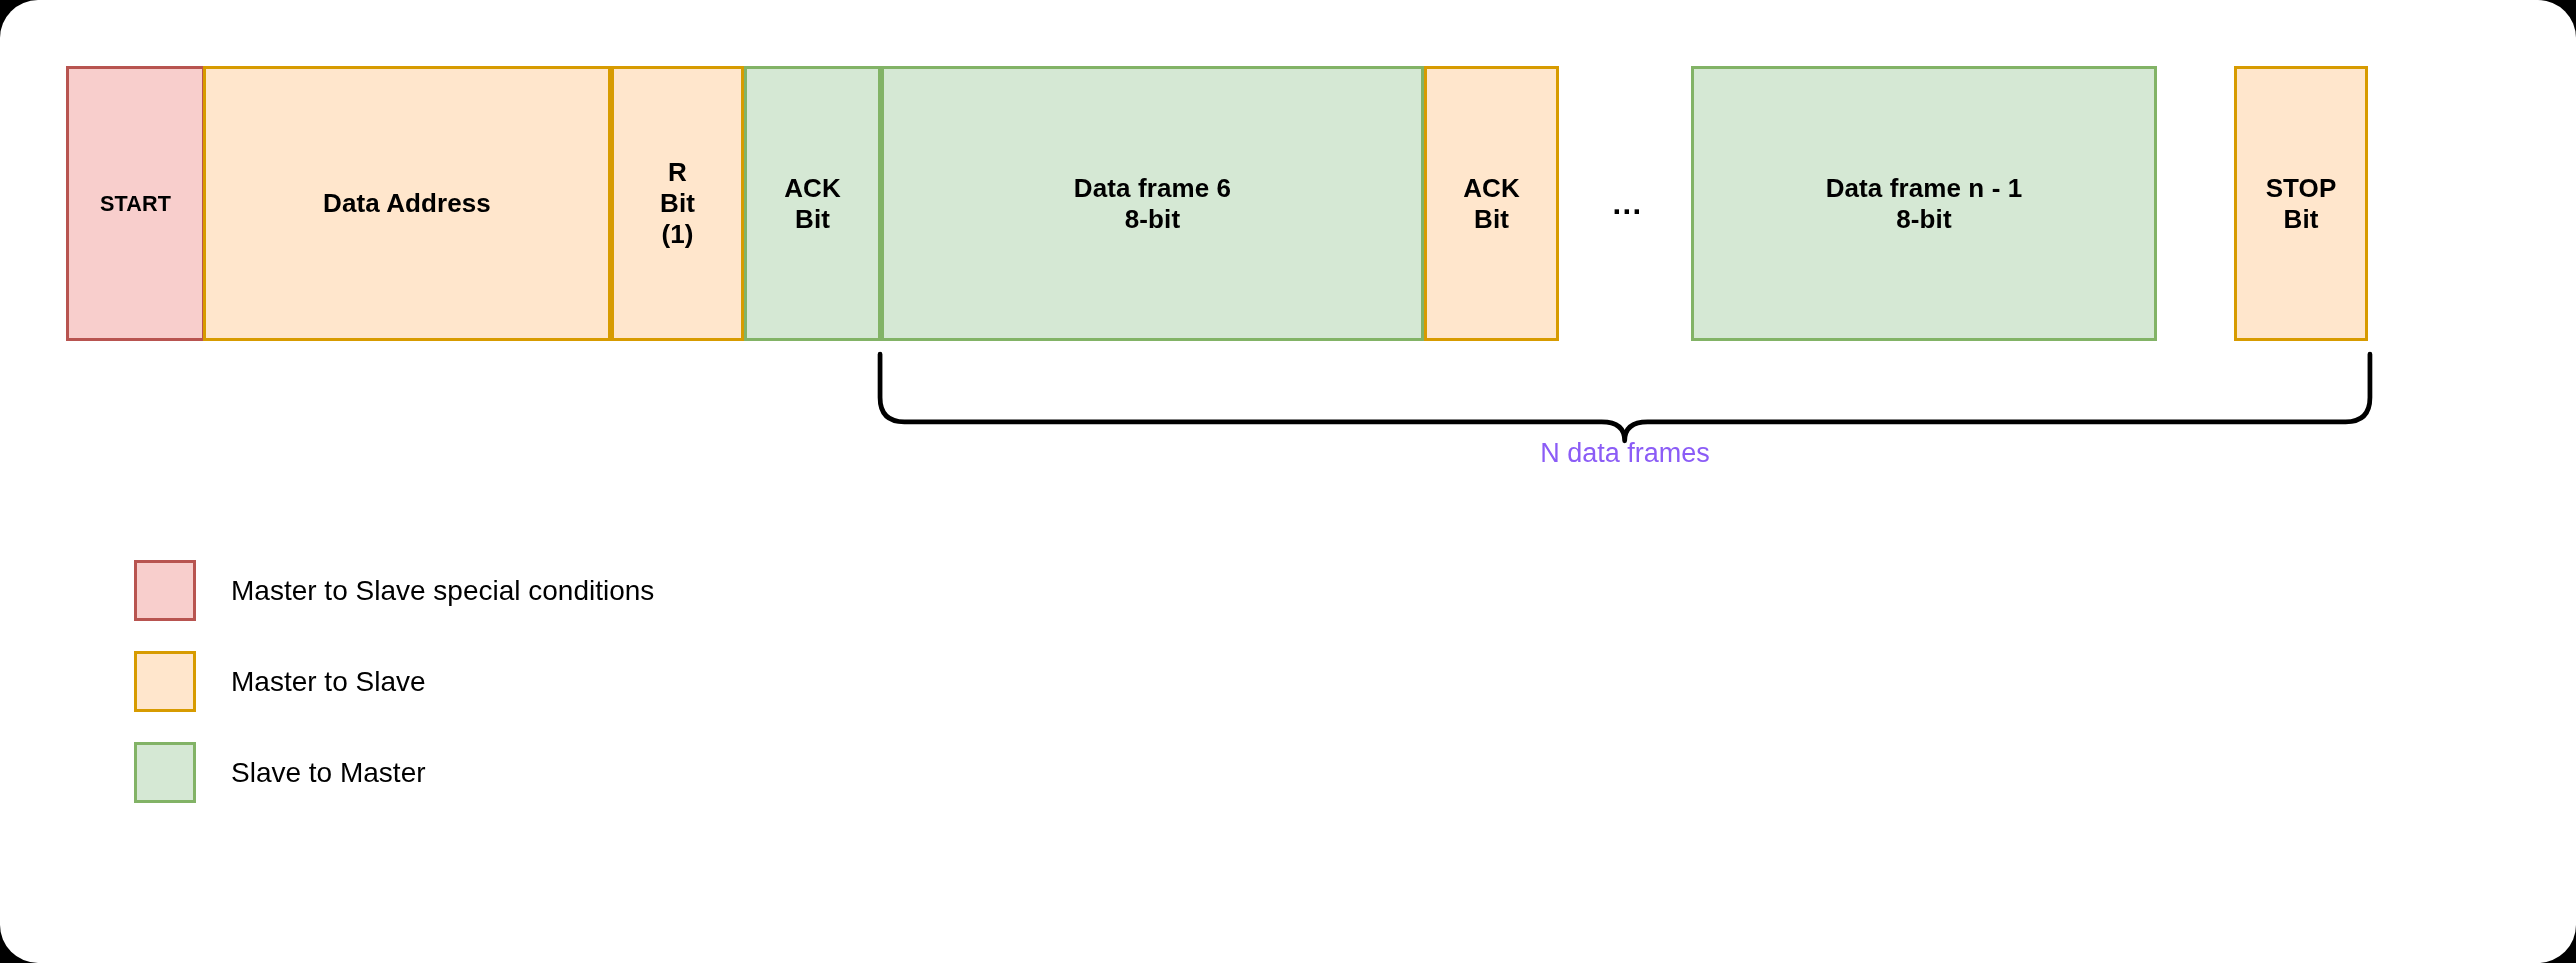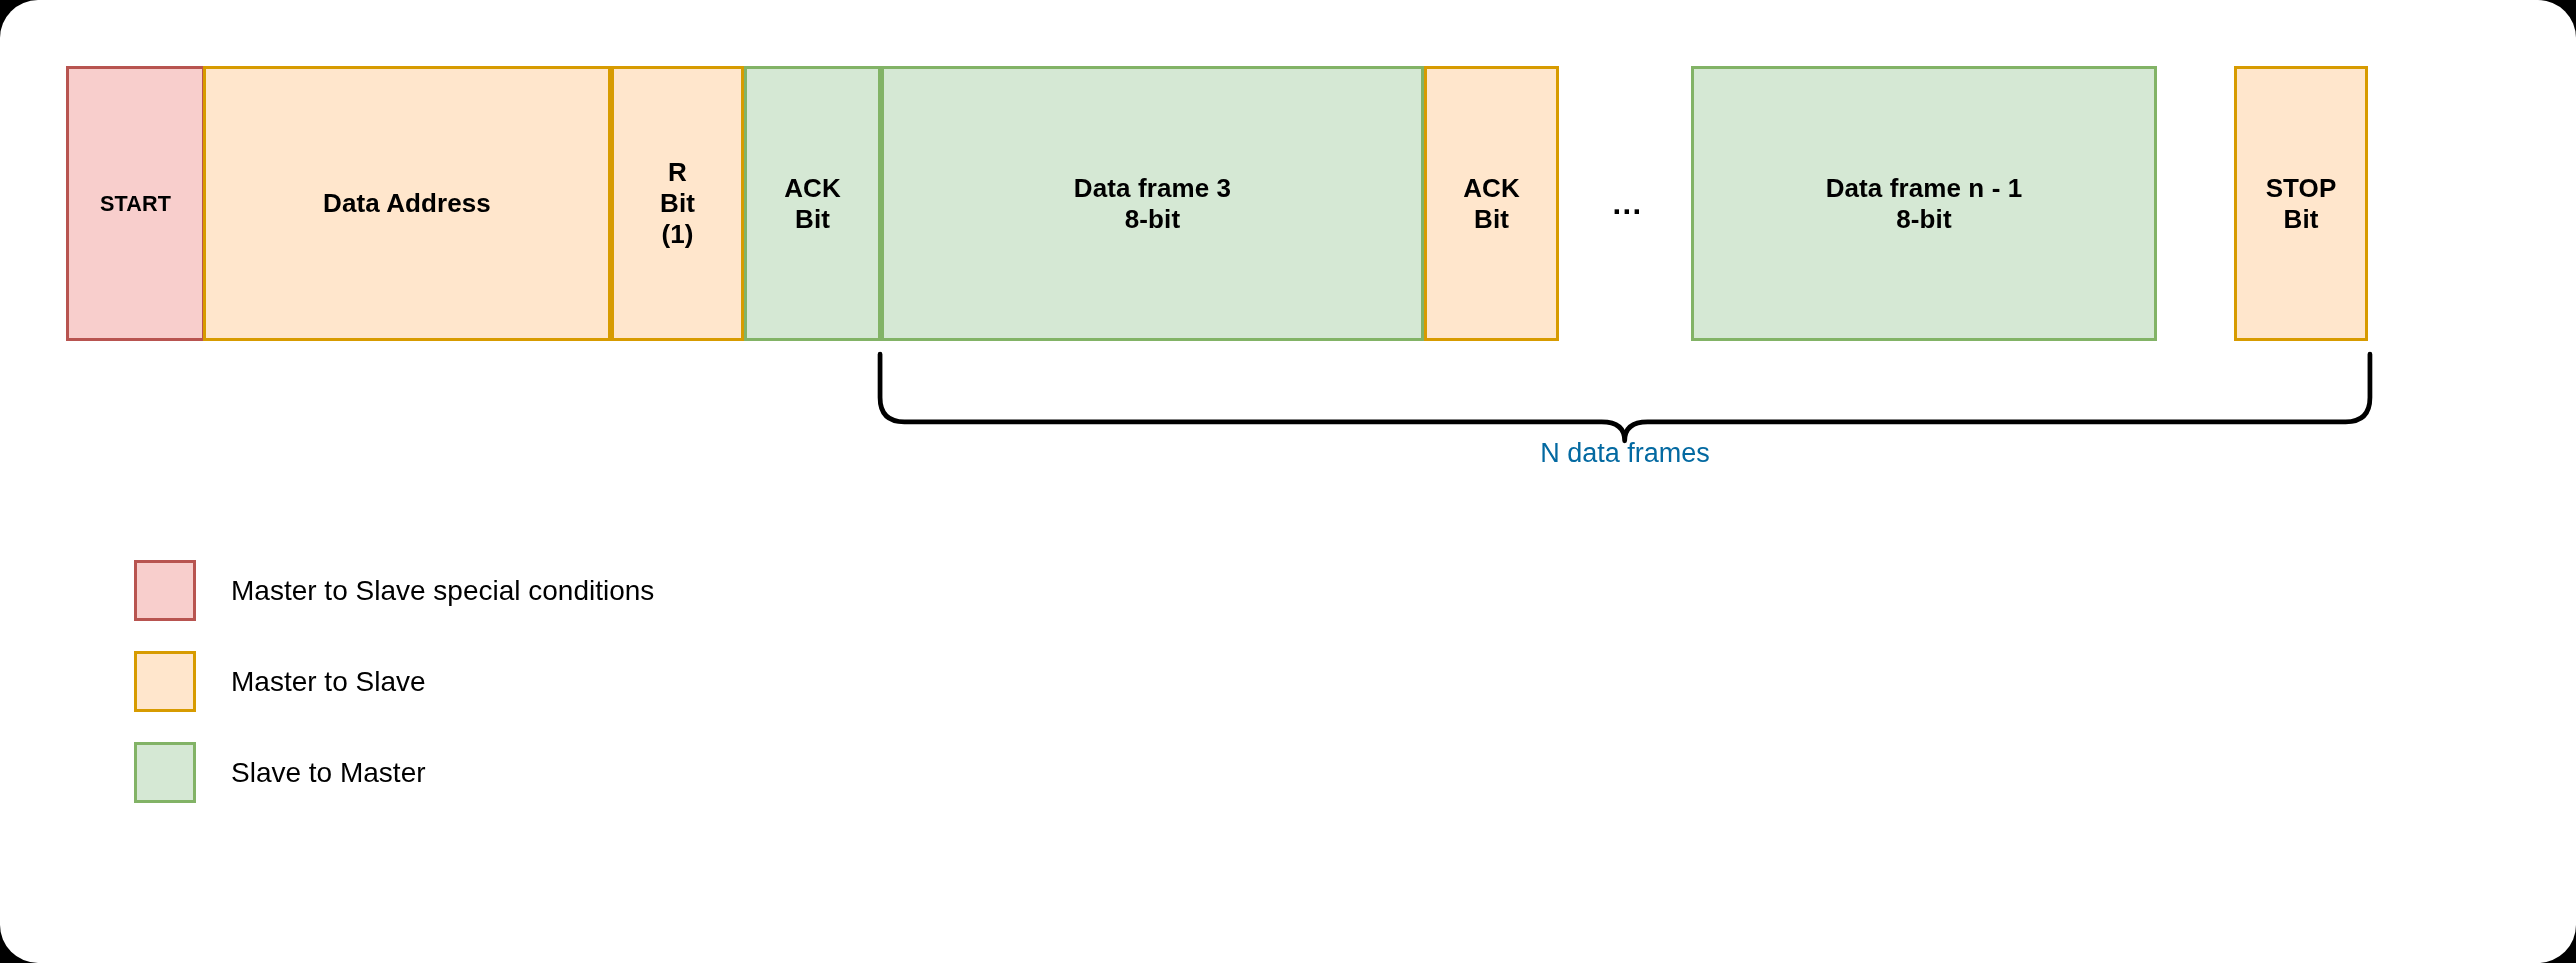--- a/index.html
+++ b/index.html
@@ -81,21 +81,21 @@
   }
   #brace-wrap svg { display: block; }
 
   #brace-caption {
     position: absolute;
     left: 876px;
     top: 438px;
     width: 1498px;
     text-align: center;
     font-size: 27px;
-    color: #0369a1;
+    color: #8b5cf6;
   }
 
   
   #legend {
     position: absolute;
     left: 134px;
     top: 560px;
     display: flex;
     flex-direction: column;
     gap: 30px;
@@ -144,21 +144,21 @@
         </div>
       </div>
       <div class="blk c-green fs-md" style="left: 744px; width: 137px;">
         <div>
           <span class="lbl">ACK</span>
           <span class="lbl">Bit</span>
         </div>
       </div>
       <div class="blk c-green fs-lg" style="left: 881px; width: 543px;">
         <div>
-          <span class="lbl">Data frame 3</span>
+          <span class="lbl">Data frame 6</span>
           <span class="lbl">8-bit</span>
         </div>
       </div>
       <div class="blk c-orange fs-md" style="left: 1424px; width: 135px;">
         <div>
           <span class="lbl">ACK</span>
           <span class="lbl">Bit</span>
         </div>
       </div>
       <div class="blk c-green fs-lg" style="left: 1691px; width: 466px;">

